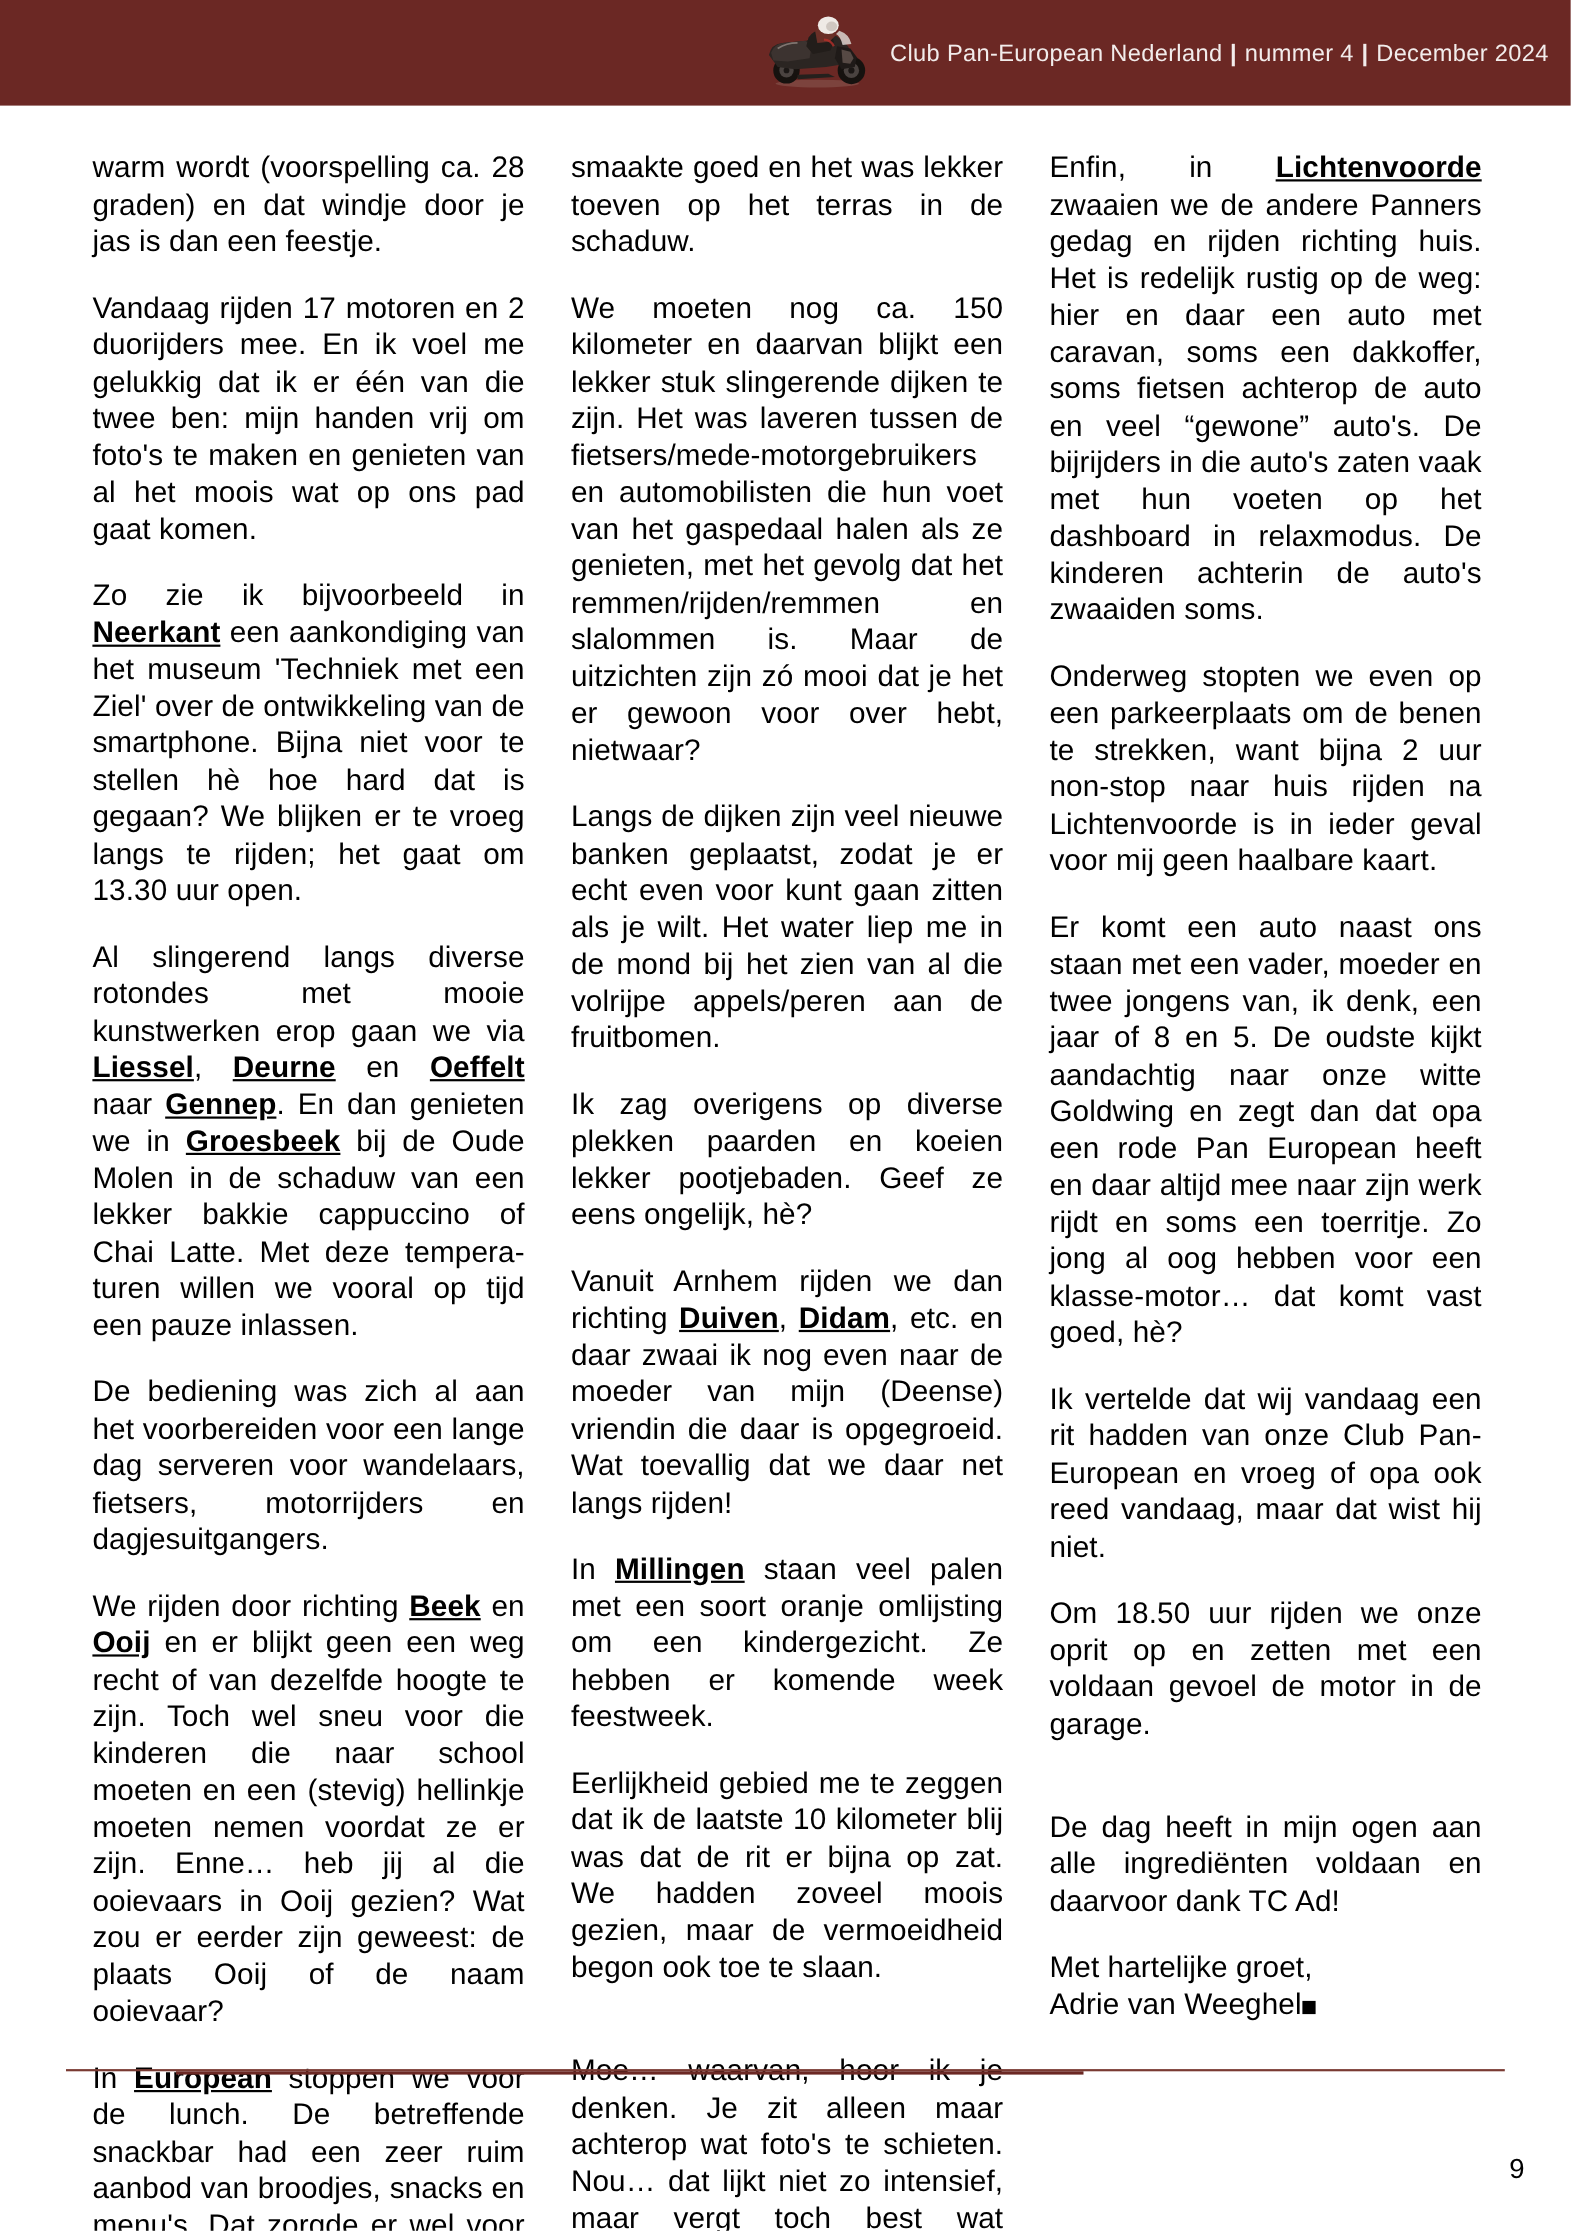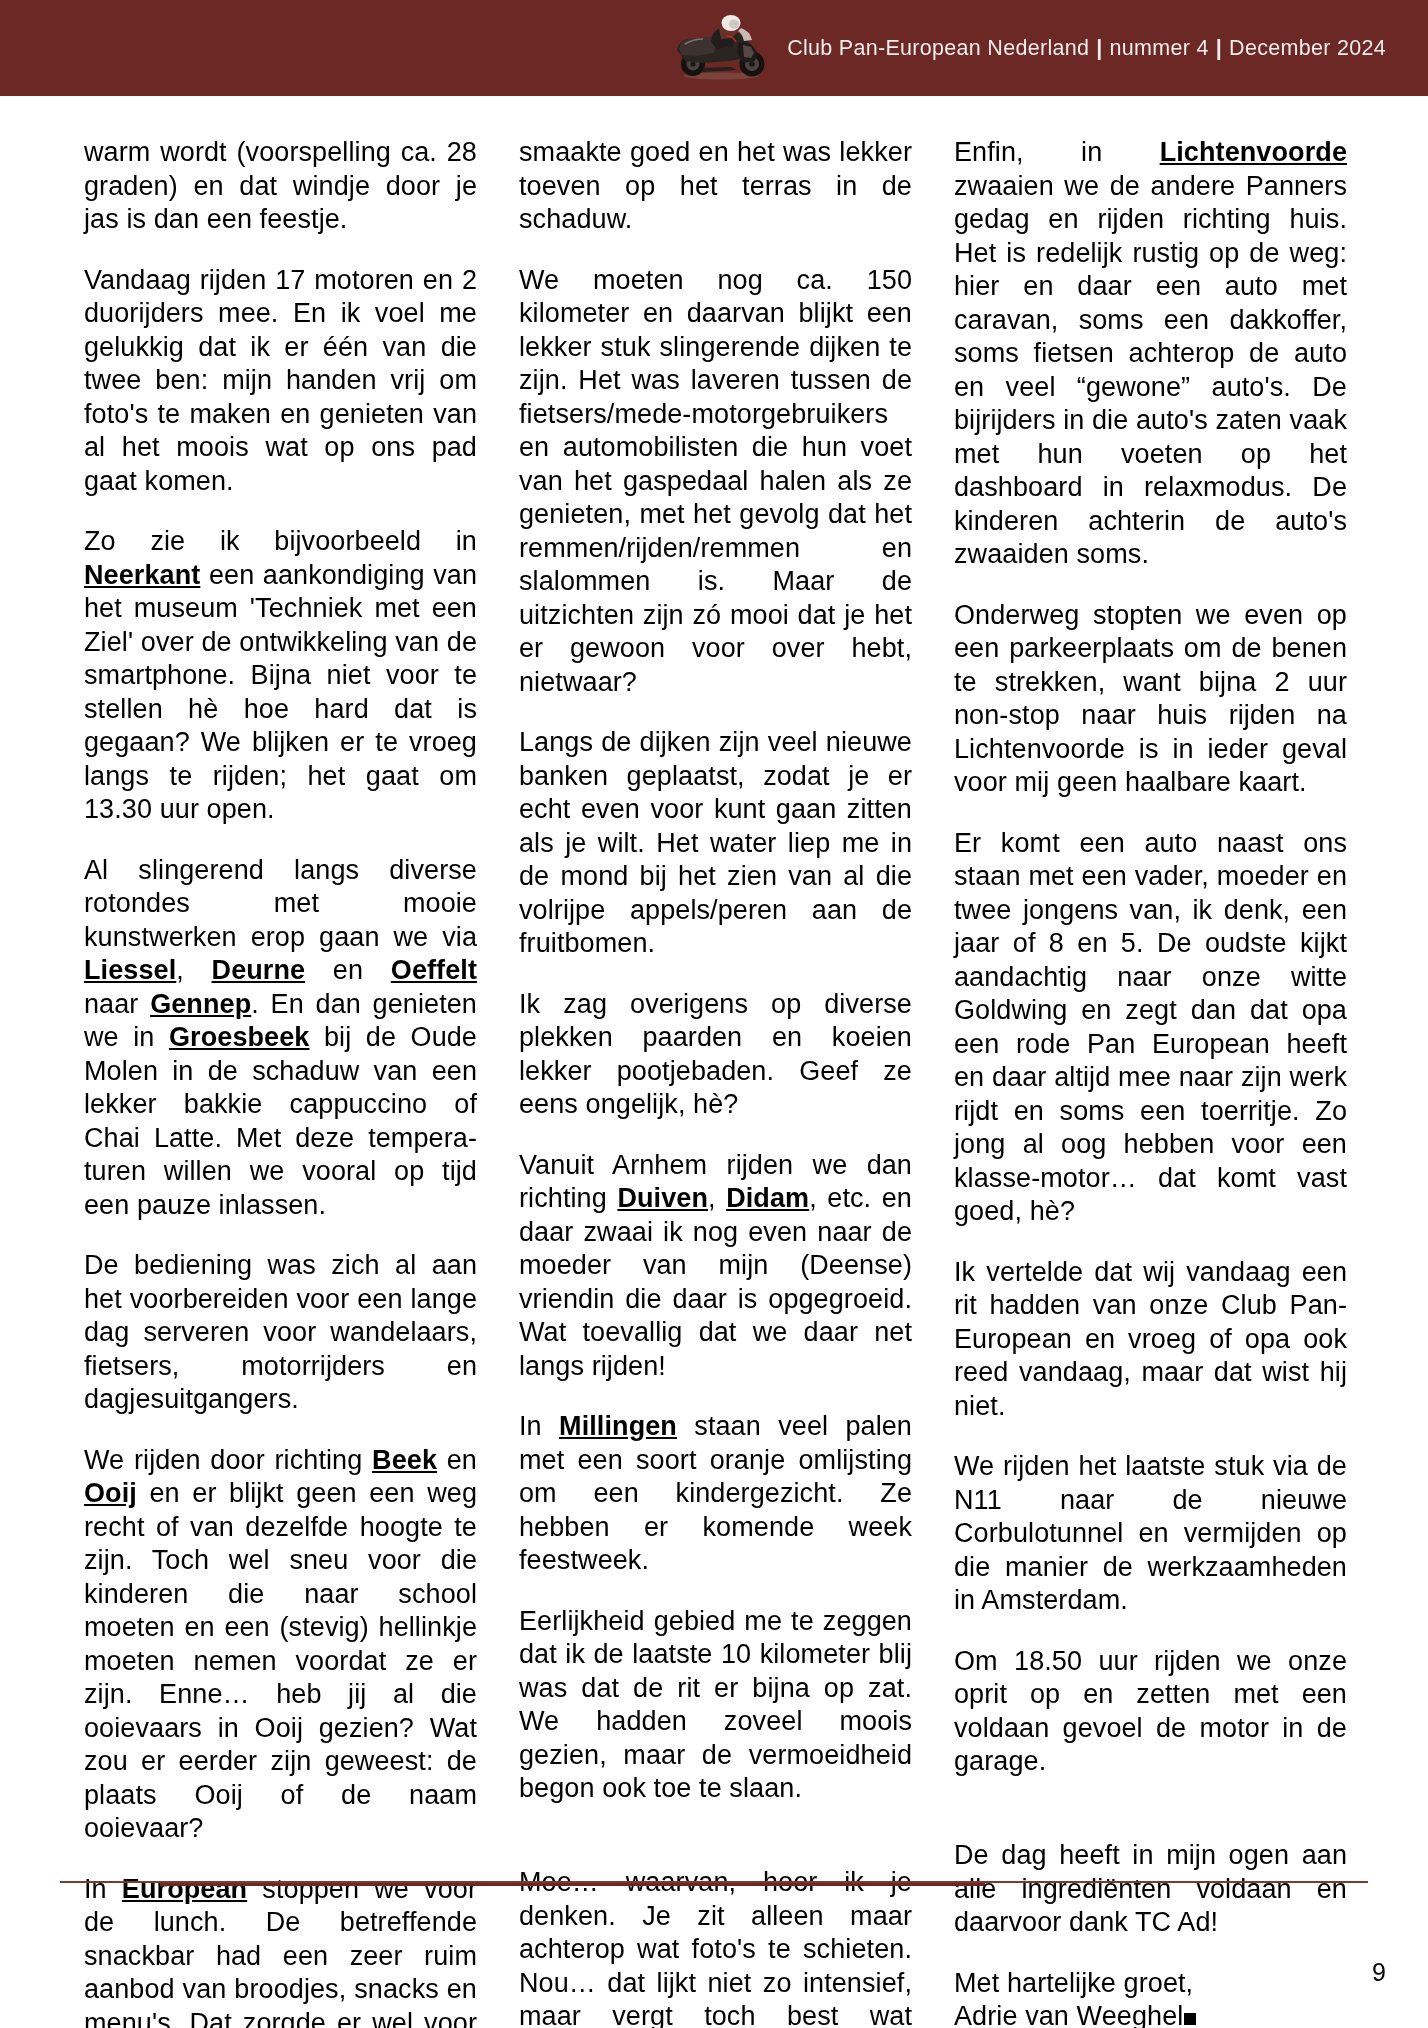--- a/index.html
+++ b/index.html
@@ -21,21 +21,21 @@
     position: absolute;
     top: 0;
     left: 0;
     width: 1428px;
     height: 96px;
     background: #6b2824;
     display: flex;
     align-items: center;
     justify-content: flex-end;
     box-sizing: border-box;
-    padding-right: 42px;
+    padding-right: 20px;
   }
   .header-logo {
     width: 108px;
     height: 72px;
     margin-right: 12px;
     flex: 0 0 auto;
     position: relative;
   }
   .header-logo svg { display: block; }
   .header-title {
@@ -191,21 +191,20 @@
         <p><span>In </span><b>Millingen</b><span> staan veel palen met een soort oranje omlijsting om een kindergezicht. Ze hebben er komende week feestweek.</span></p>
         <p><span>Eerlijkheid gebied me te zeggen dat ik de laatste 10 kilometer blij was dat de rit er bijna op zat. We hadden zoveel moois gezien, maar de vermoeidheid begon ook toe te slaan.</span></p>
         <div class="spacer-p"></div>
         <p><span>Moe… waarvan, hoor ik je denken. Je zit alleen maar achterop wat foto's te schieten. Nou… dat lijkt niet zo intensief, maar vergt toch best wat energie. Resultaat kun je terugzien op de website van onze club in het fotoarchief.</span></p>
       </div>
       <div class="col">
         <p><span>Enfin, in </span><b>Lichtenvoorde</b><span> zwaaien we de andere Panners gedag en rijden richting huis. Het is redelijk rustig op de weg: hier en daar een auto met caravan, soms een dakkoffer, soms fietsen achterop de auto en veel “gewone” auto's. De bijrijders in die auto's zaten vaak met hun voeten op het dashboard in relaxmodus. De kinderen achterin de auto's zwaaiden soms.</span></p>
         <p><span>Onderweg stopten we even op een parkeerplaats om de benen te strekken, want bijna 2 uur non-stop naar huis rijden na Lichtenvoorde is in ieder geval voor mij geen haalbare kaart.</span></p>
         <p><span>Er komt een auto naast ons staan met een vader, moeder en twee jongens van, ik denk, een jaar of 8 en 5. De oudste kijkt aandachtig naar onze witte Goldwing en zegt dan dat opa een rode Pan European heeft en daar altijd mee naar zijn werk rijdt en soms een toerritje. Zo jong al oog hebben voor een klasse-motor… dat komt vast goed, hè?</span></p>
         <p><span>Ik vertelde dat wij vandaag een rit hadden van onze Club Pan-European en vroeg of opa ook reed vandaag, maar dat wist hij niet.</span></p>
-        <p><span>We rijden het laatste stuk via de N11 naar de nieuwe Corbulotunnel en vermijden op die manier de werkzaamheden in Amsterdam.</span></p>
         <p><span>Om 18.50 uur rijden we onze oprit op en zetten met een voldaan gevoel de motor in de garage.</span></p>
         <div class="spacer-p"></div>
         <p><span>De dag heeft in mijn ogen aan alle ingrediënten voldaan en daarvoor dank TC Ad!</span></p>
         <p><span>Met hartelijke groet,</span><br><span>Adrie van Weeghel</span><span class="endmark"></span></p>
       </div>
     </div>
 
   <div class="footer-rule-wrap">
     <div class="rule-a"></div>
     <div class="rule-b"></div>

